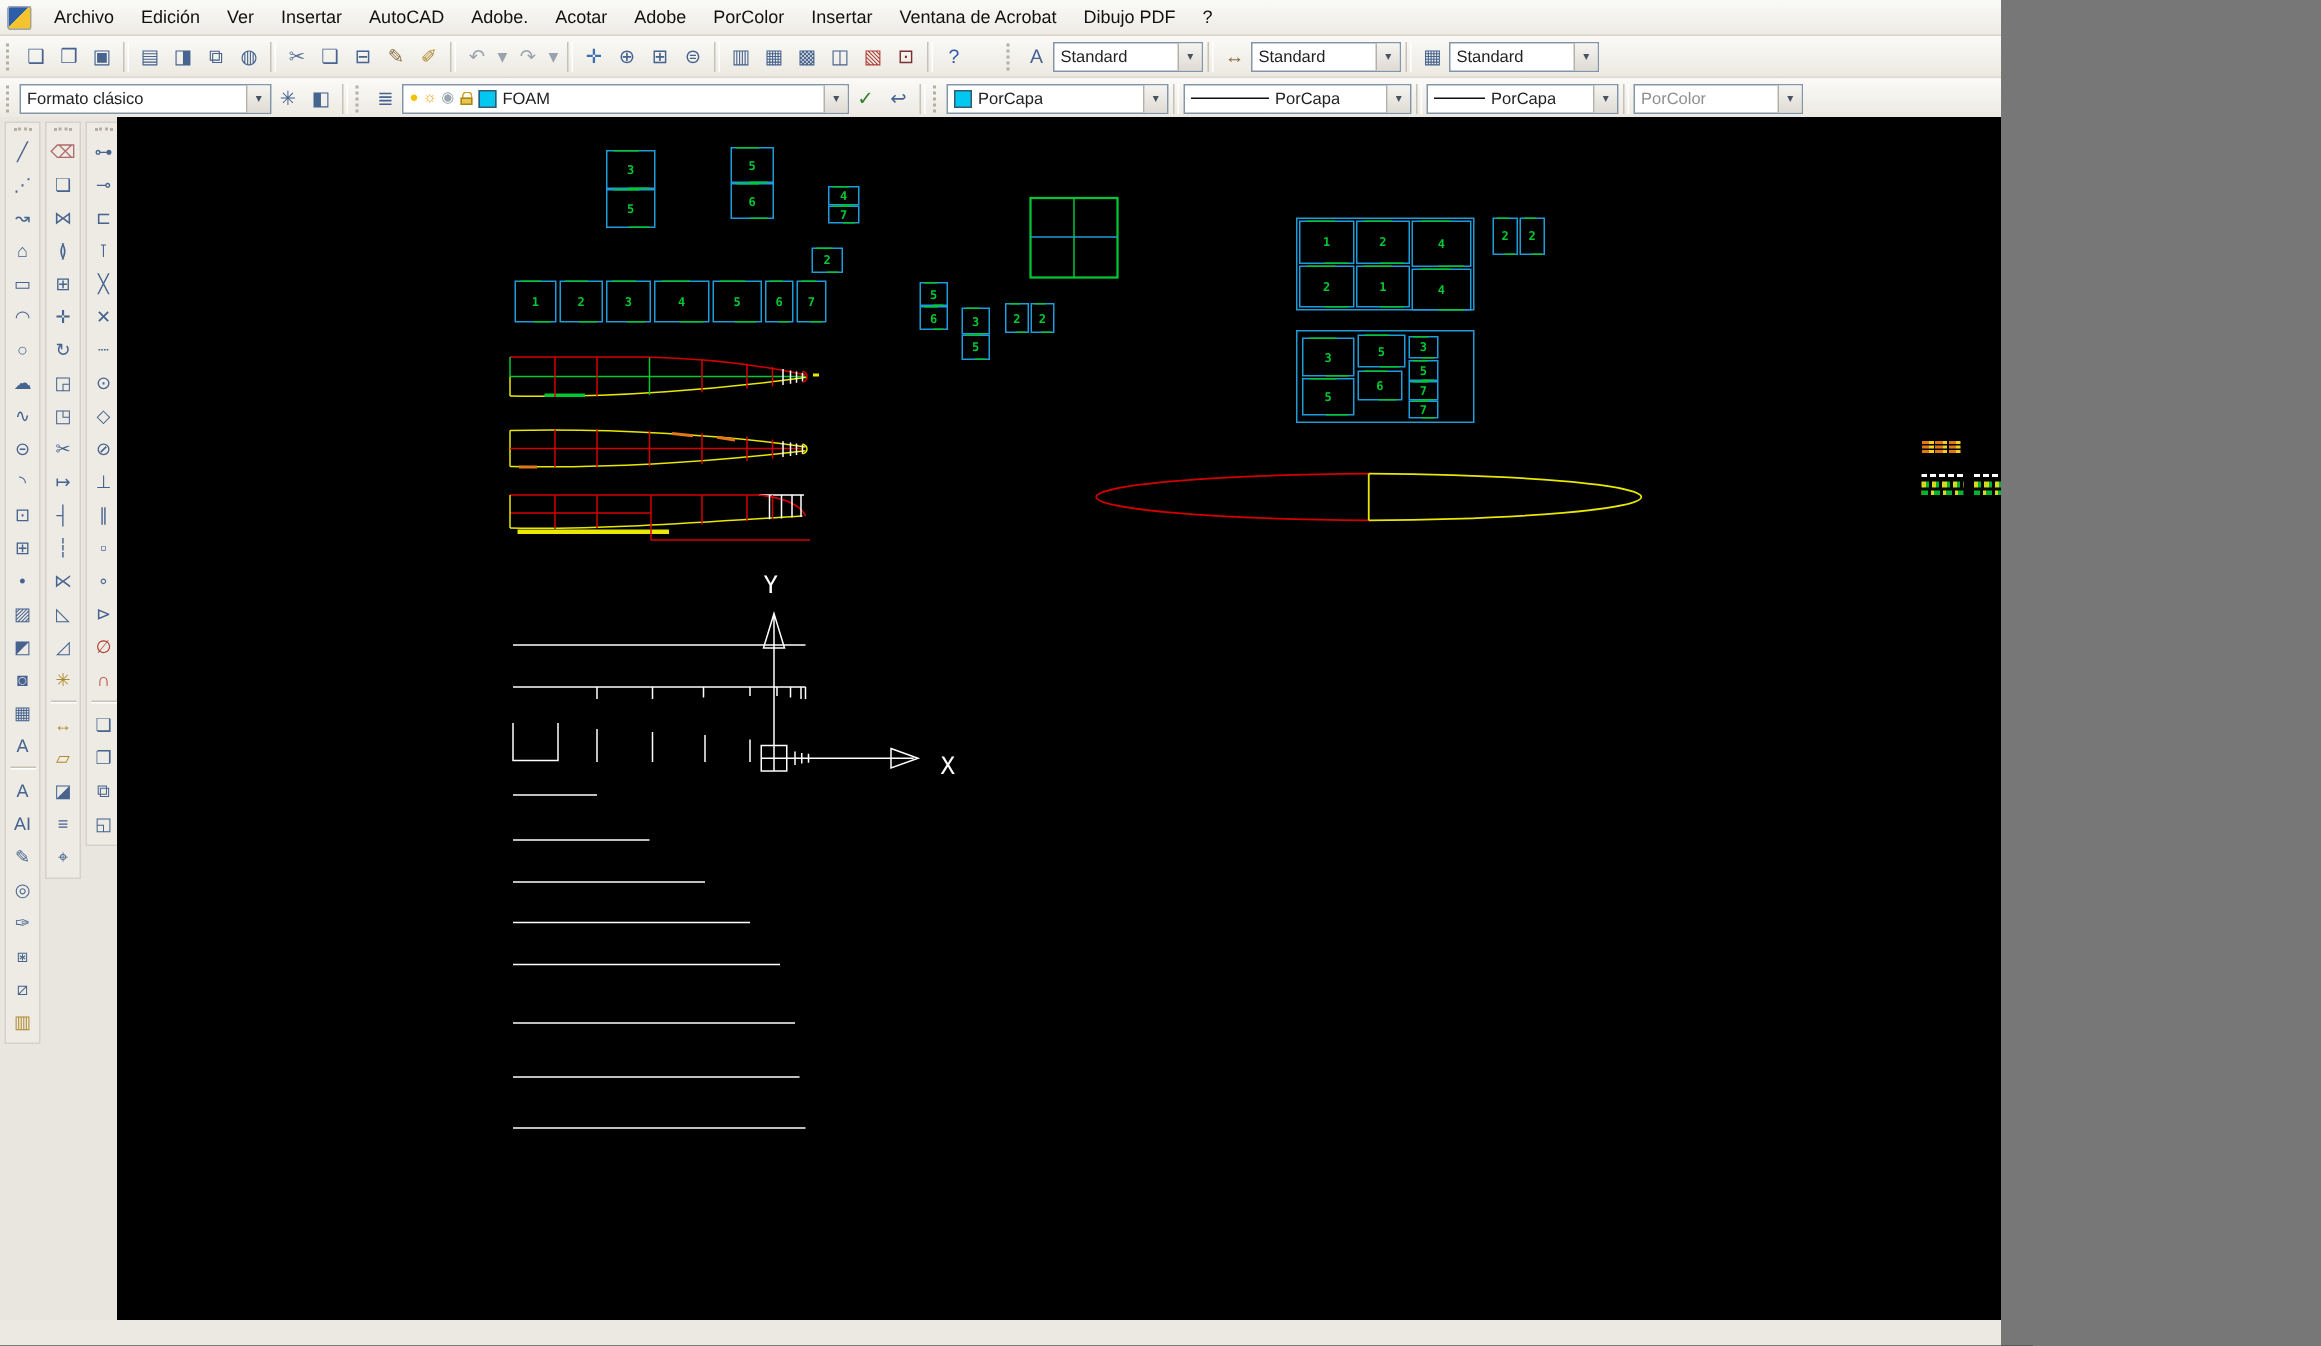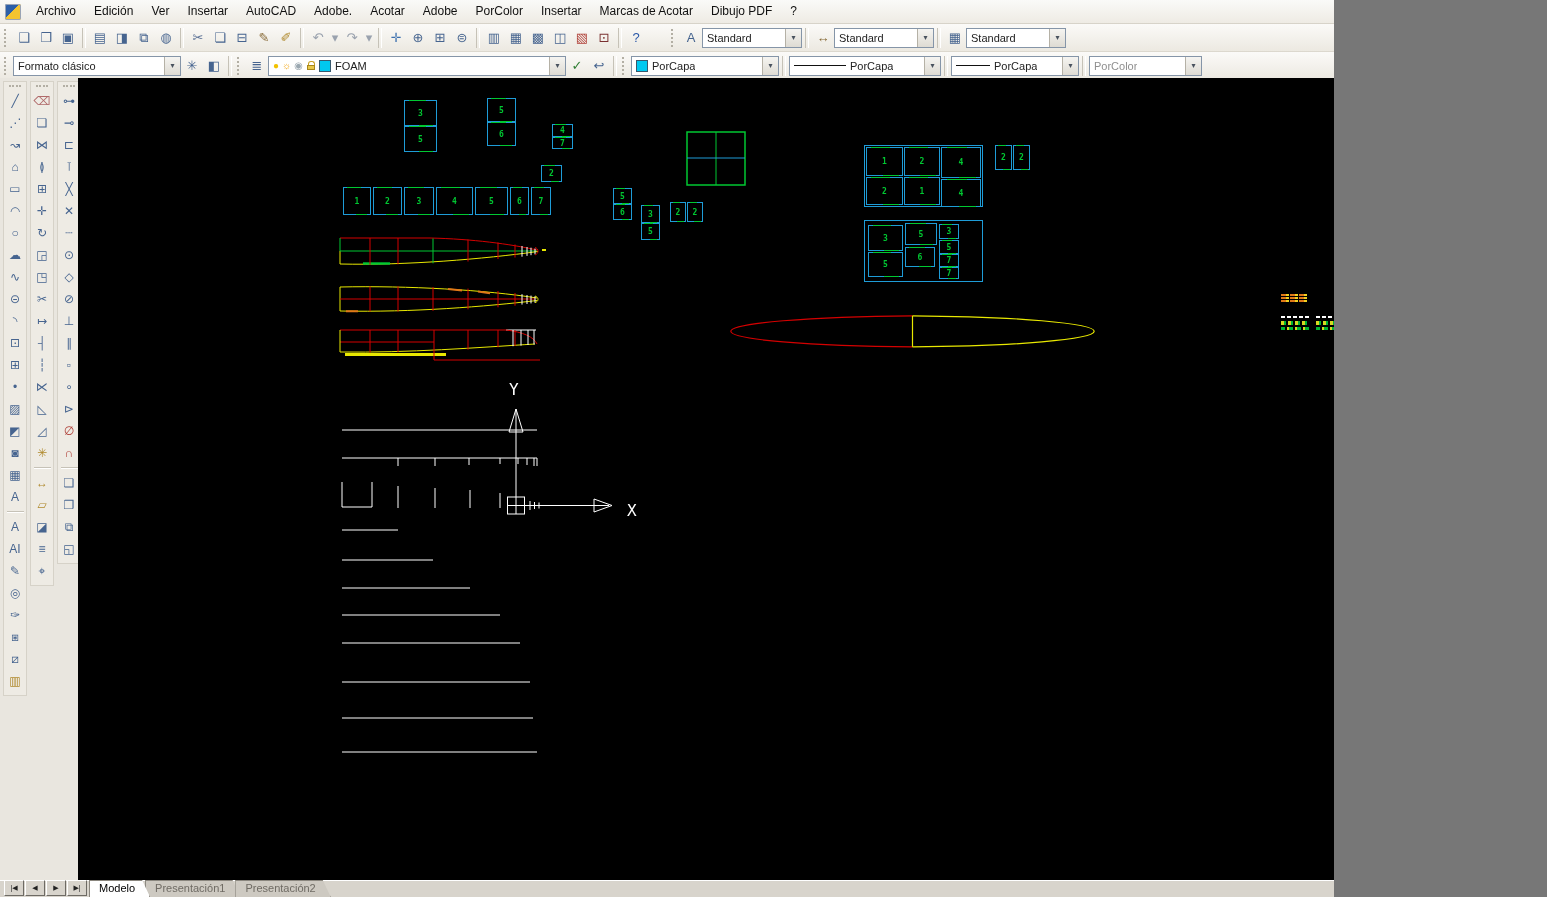--- a/index.html
+++ b/index.html
@@ -79,21 +79,21 @@
         <span class="menu-item">Archivo</span>
         <span class="menu-item">Edición</span>
         <span class="menu-item">Ver</span>
         <span class="menu-item">Insertar</span>
         <span class="menu-item">AutoCAD</span>
         <span class="menu-item">Adobe.</span>
         <span class="menu-item">Acotar</span>
         <span class="menu-item">Adobe</span>
         <span class="menu-item">PorColor</span>
         <span class="menu-item">Insertar</span>
-        <span class="menu-item">Marcas de Acotar</span>
+        <span class="menu-item">Ventana de Acrobat</span>
         <span class="menu-item">Dibujo PDF</span>
         <span class="menu-item">?</span>
       </span>
   </div>
 
   <div class="toolrow">
     <div class="hdl"></div>
     <div class="strip">
         <div class="tbtn">
           <span>❑</span>
@@ -751,27 +751,14 @@
           <div class="t3"></div>
         </div>
         <div class="thumb" style="left: 1438px; top: 238px;">
           <div class="t1"></div>
           <div class="t2"></div>
           <div class="t3"></div>
         </div>
       </div>
   </div>
 
-  <div id="tabbar">
-    <span id="tabnav" style="display:flex">
-        <span class="navbtn">|◀</span>
-        <span class="navbtn">◀</span>
-        <span class="navbtn">▶</span>
-        <span class="navbtn">▶|</span>
-      </span>
-    <span class="tabs" id="tabs">
-        <span class="tab active">Modelo</span>
-        <span class="tab">Presentación1</span>
-        <span class="tab">Presentación2</span>
-      </span>
-  </div>
 
 </div>
 
 </body></html>

